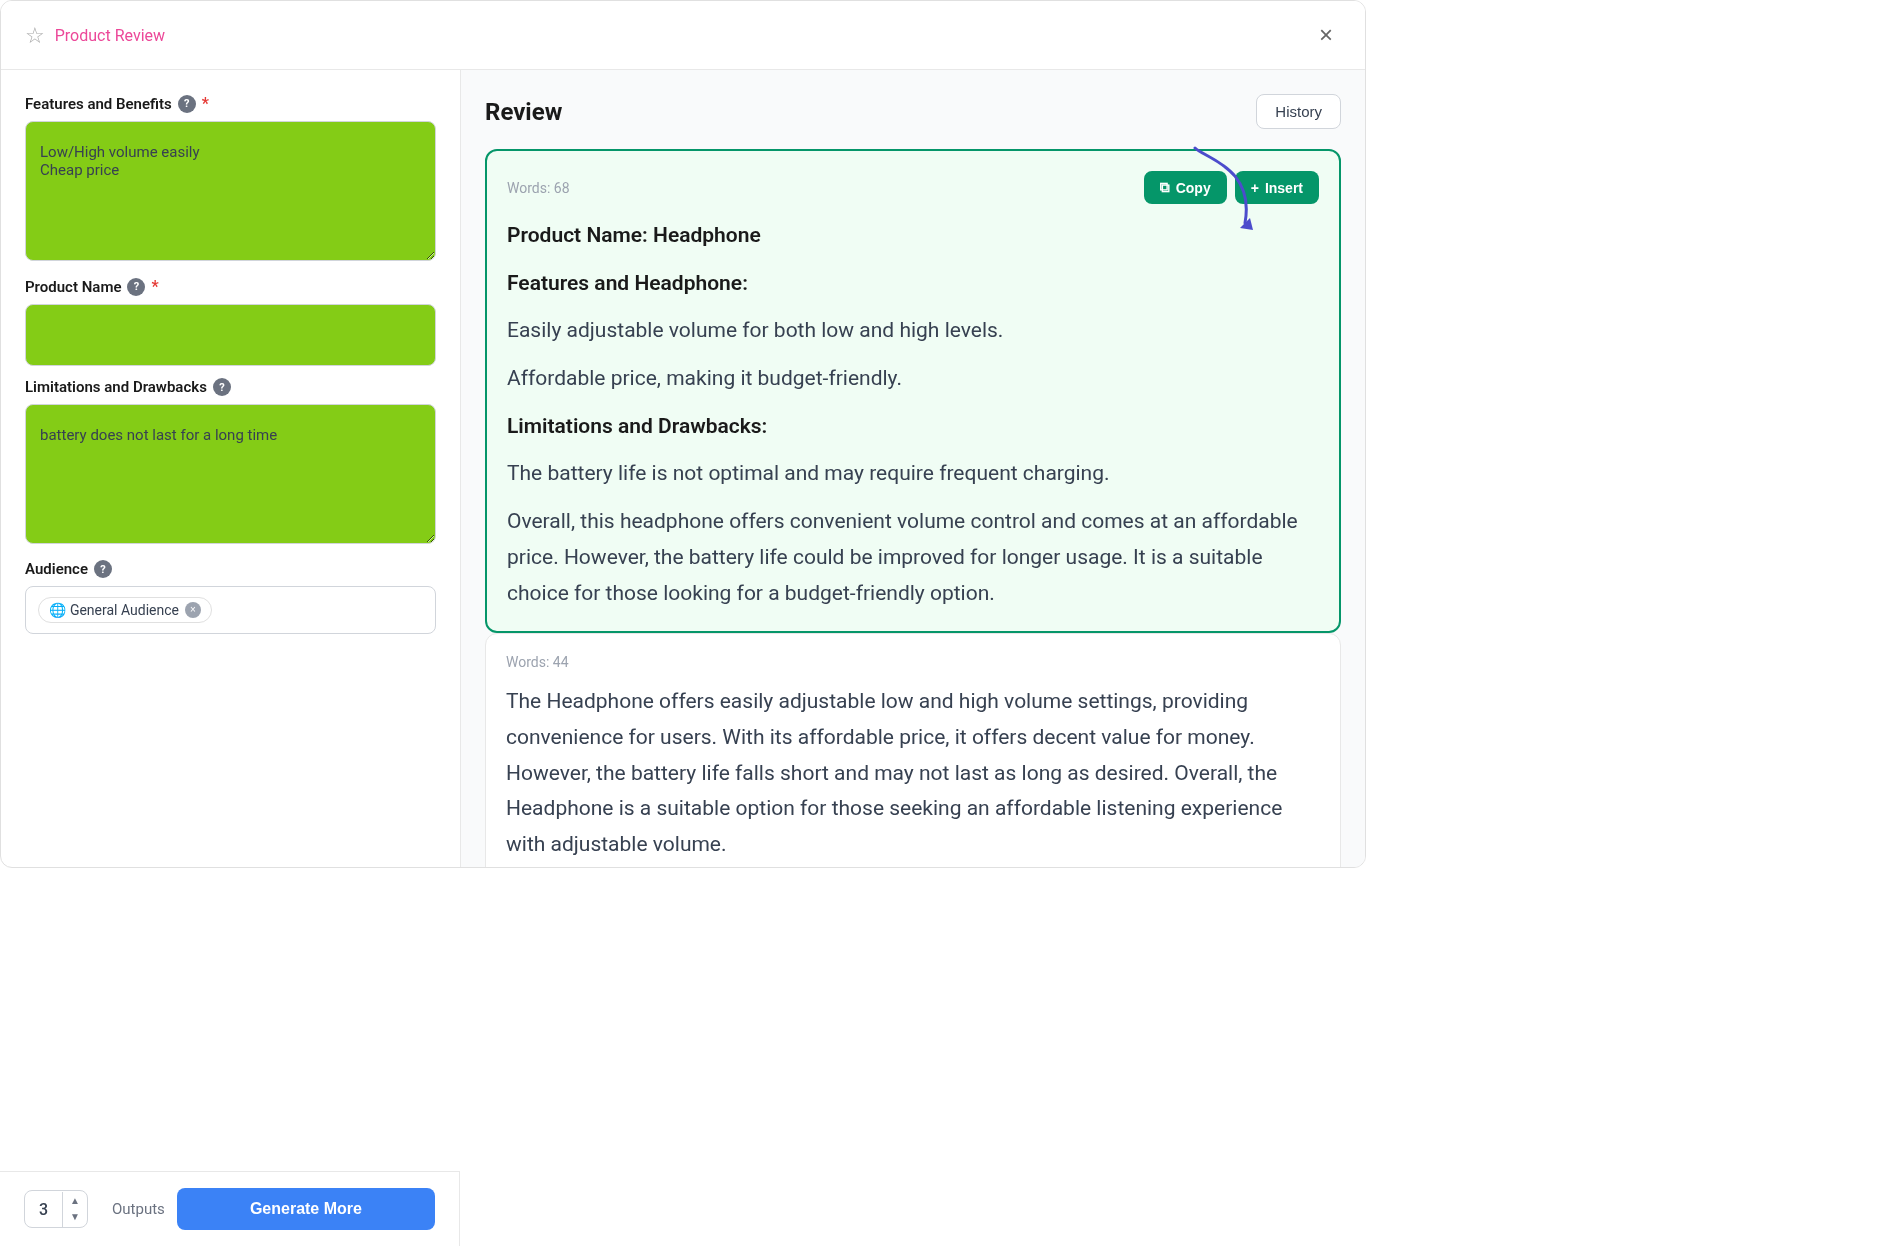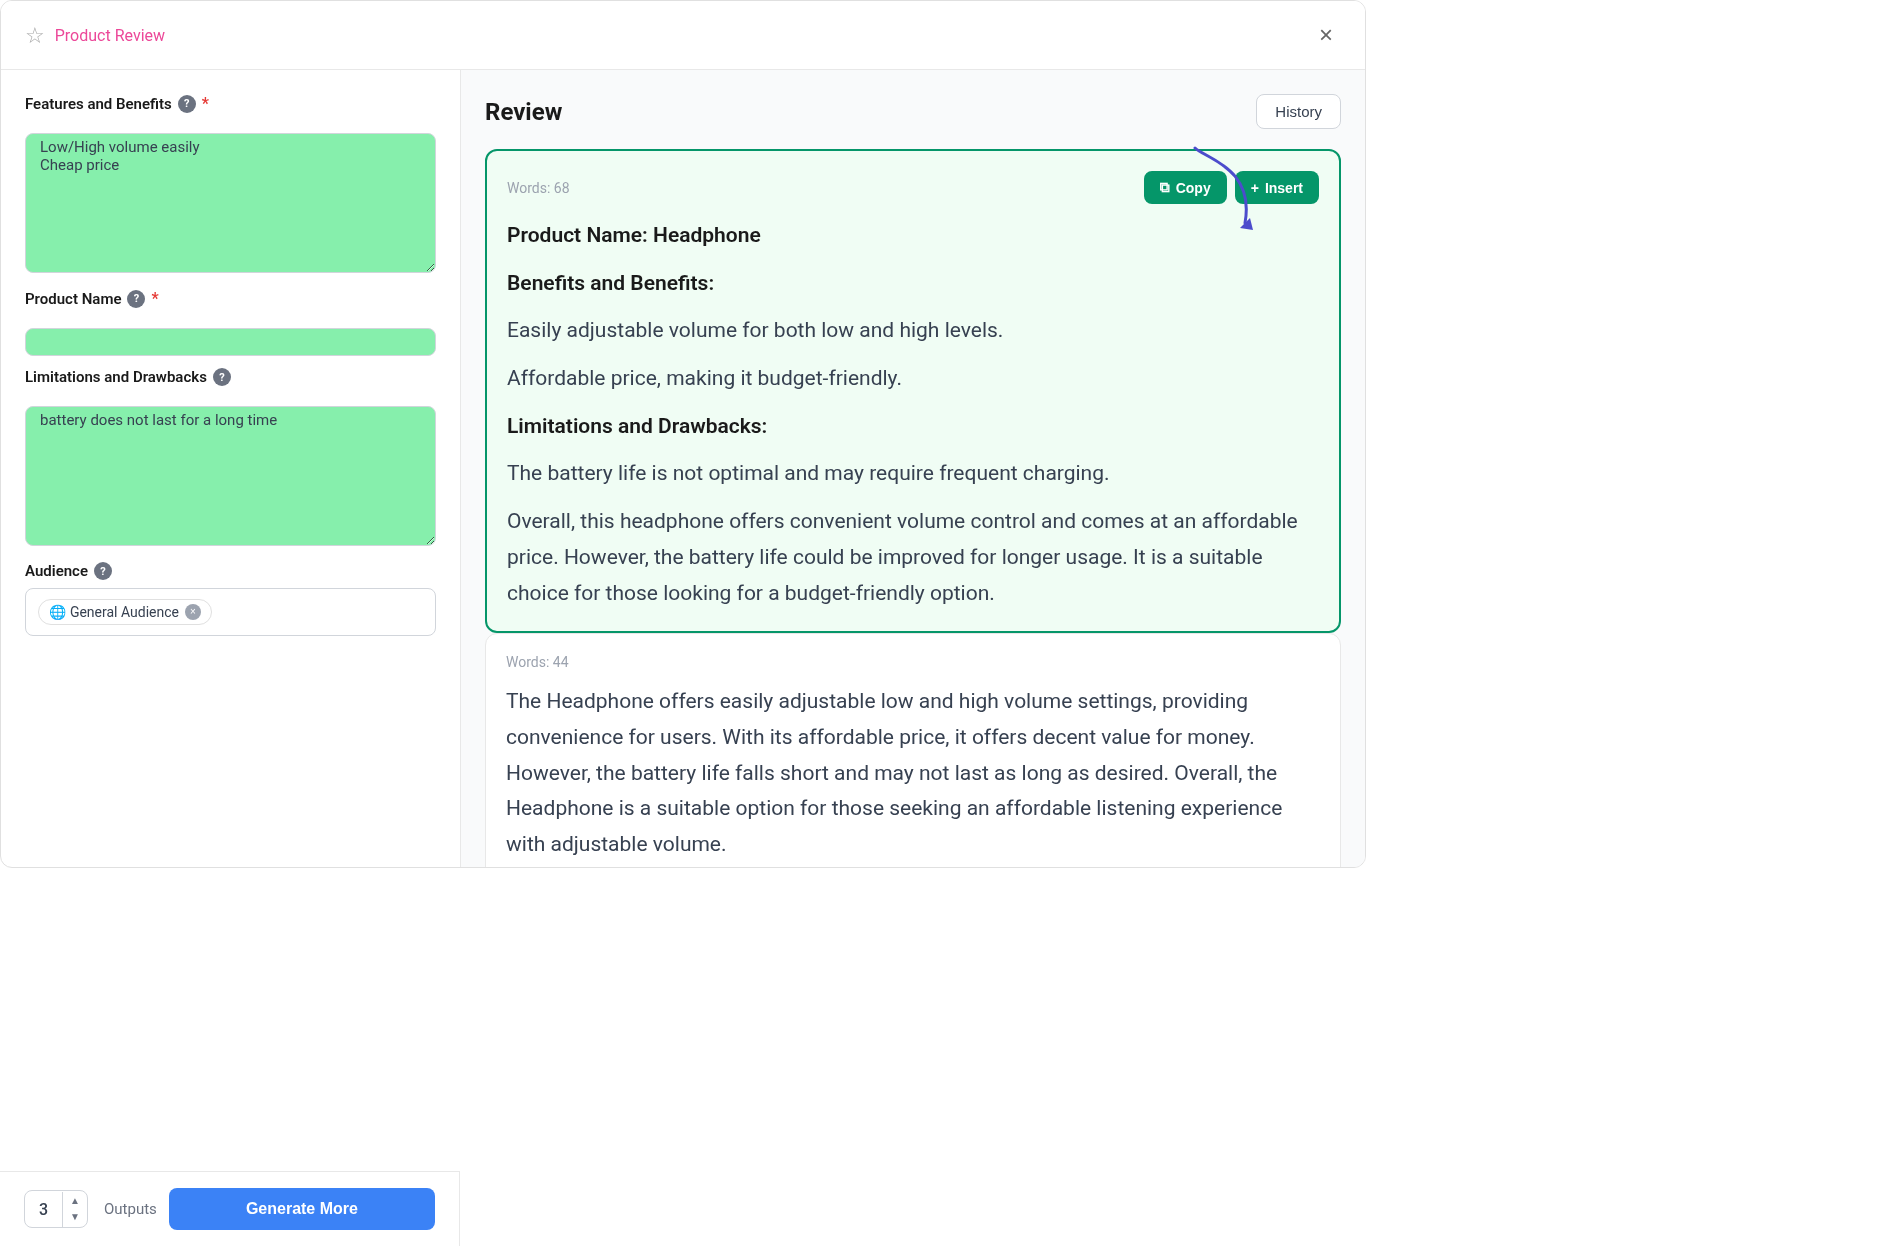--- a/index.html
+++ b/index.html
@@ -93,28 +93,27 @@
     }
     .required-star {
       color: #e53935;
       font-size: 16px;
     }
 
     textarea, input[type="text"] {
       width: 100%;
       border: 1px solid #d1d5db;
       border-radius: 8px;
-      padding: 4px 14px;
+      padding: 21px 14px;
       font-size: 15px;
       color: #374151;
       resize: vertical;
       font-family: inherit;
       outline: none;
-      background: #86efac;
-      margin-top: 12px;
+      background: #84cc16;
     }
 
     .features-textarea {
       min-height: 140px;
     }
     .limitations-textarea {
       min-height: 140px;
     }
 
     .audience-field .tag-input {
@@ -178,21 +177,21 @@
       border: none;
       cursor: pointer;
       font-size: 10px;
       color: #6b7280;
       line-height: 1.4;
       padding: 1px;
     }
     .outputs-label {
       font-size: 15px;
       color: #6b7280;
-      margin-left: 4px;
+      margin-left: 12px;
     }
     .generate-btn {
       background: #3b82f6;
       color: #fff;
       border: none;
       border-radius: 8px;
       padding: 12px 28px;
       font-size: 16px;
       font-weight: 600;
       cursor: pointer;
@@ -399,21 +398,21 @@
             <span>Copy</span>
           </button>
           <button class="insert-btn">
             <span>+</span>
             <span>Insert</span>
           </button>
         </div>
       </div>
       <div class="card-content">
         <p><strong>Product Name: Headphone</strong></p>
-        <p><strong>Benefits and Benefits:</strong></p>
+        <p><strong>Features and Headphone:</strong></p>
         <p>Easily adjustable volume for both low and high levels.</p>
         <p>Affordable price, making it budget-friendly.</p>
         <p><strong>Limitations and Drawbacks:</strong></p>
         <p>The battery life is not optimal and may require frequent charging.</p>
         <p>Overall, this headphone offers convenient volume control and comes at an affordable price. However, the battery life could be improved for longer usage. It is a suitable choice for those looking for a budget-friendly option.</p>
       </div>
     </div>
 
     <div class="output-card-2">
       <div class="card-meta">

